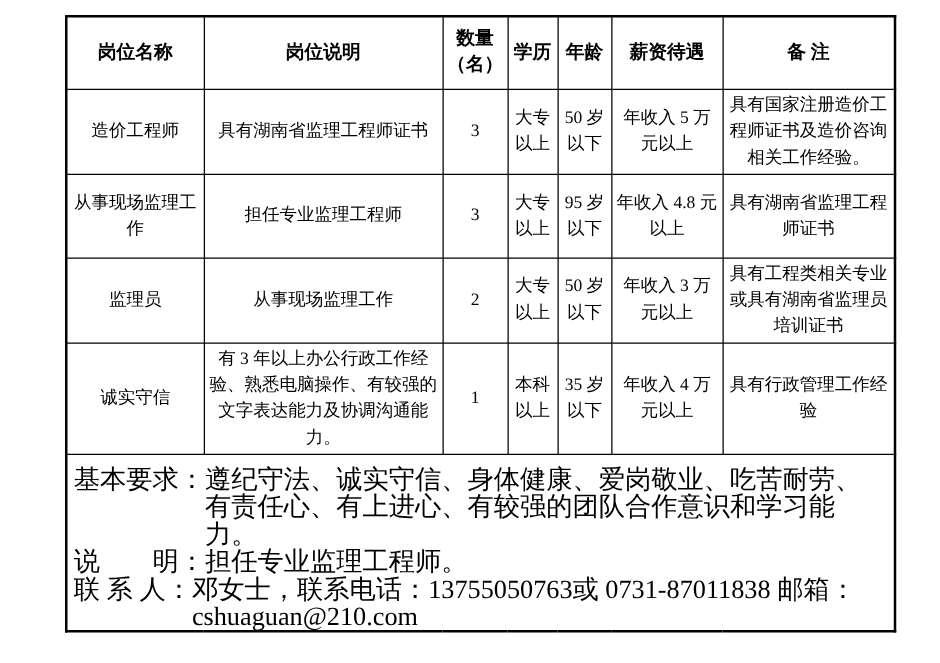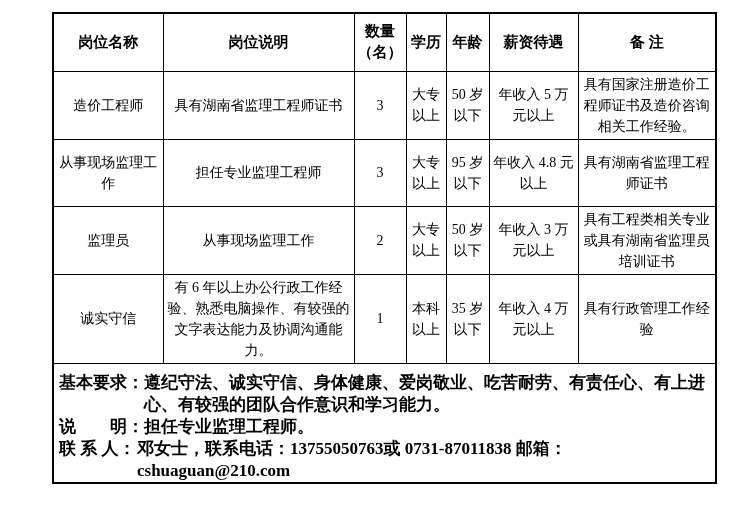--- a/index.html
+++ b/index.html
@@ -47,23 +47,22 @@
   tr.body-row   { height: 67px; }
   td.note-cell  { text-align: left; }
   tr.footer-row td {
     height: 106px;
     vertical-align: top;
     text-align: left;
     padding: 8px 6px 0 5px;
   }
   .footer-line {
     display: flex;
-    font-size: 17px;
+    font-size: 21px;
     line-height: 22px;
-    font-weight: bold;
   }
   .footer-label {
     flex: 0 0 78px;
     white-space: pre;
   }
   .footer-text { flex: 1; }
 </style>
 </head>
 <body>
 
@@ -116,21 +115,21 @@
         <td>从事现场监理工作</td>
         <td>2</td>
         <td>大专以上</td>
         <td>50 岁以下</td>
         <td>年收入 3 万元以上</td>
         <td class="note-cell">具有工程类相关专业或具有湖南省监理员培训证书</td>
       </tr>
 
       <tr class="body-row">
         <td>诚实守信</td>
-        <td>有 6 年以上办公行政工作经验、熟悉电脑操作、有较强的文字表达能力及协调沟通能力。</td>
+        <td>有 3 年以上办公行政工作经验、熟悉电脑操作、有较强的文字表达能力及协调沟通能力。</td>
         <td>1</td>
         <td>本科以上</td>
         <td>35 岁以下</td>
         <td>年收入 4 万元以上</td>
         <td class="note-cell">具有行政管理工作经验</td>
       </tr>
 
       <tr class="footer-row">
         <td colspan="7">
           <div class="footer-line">

